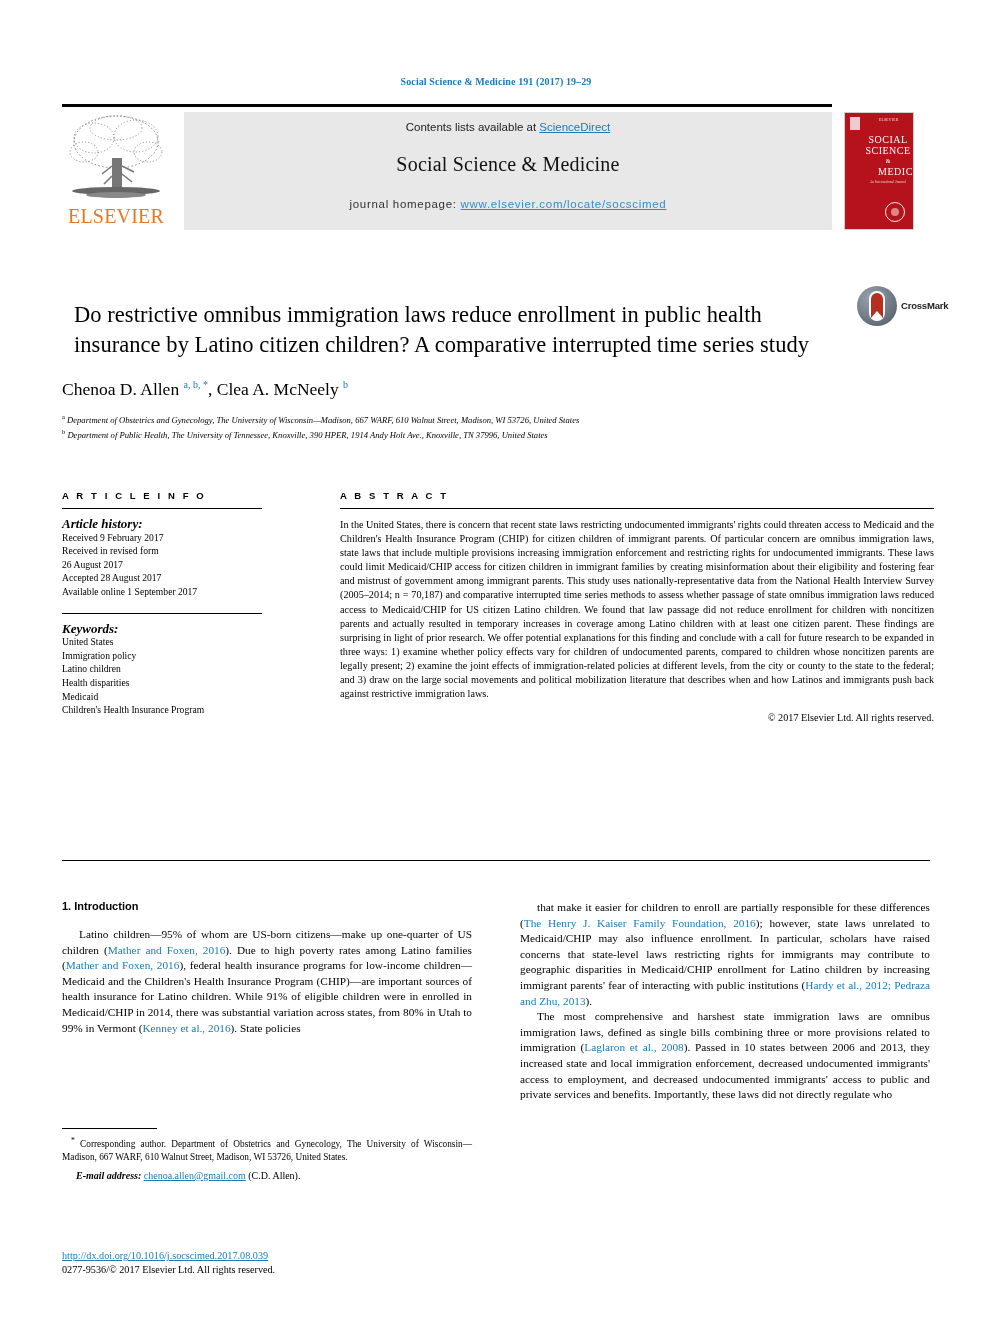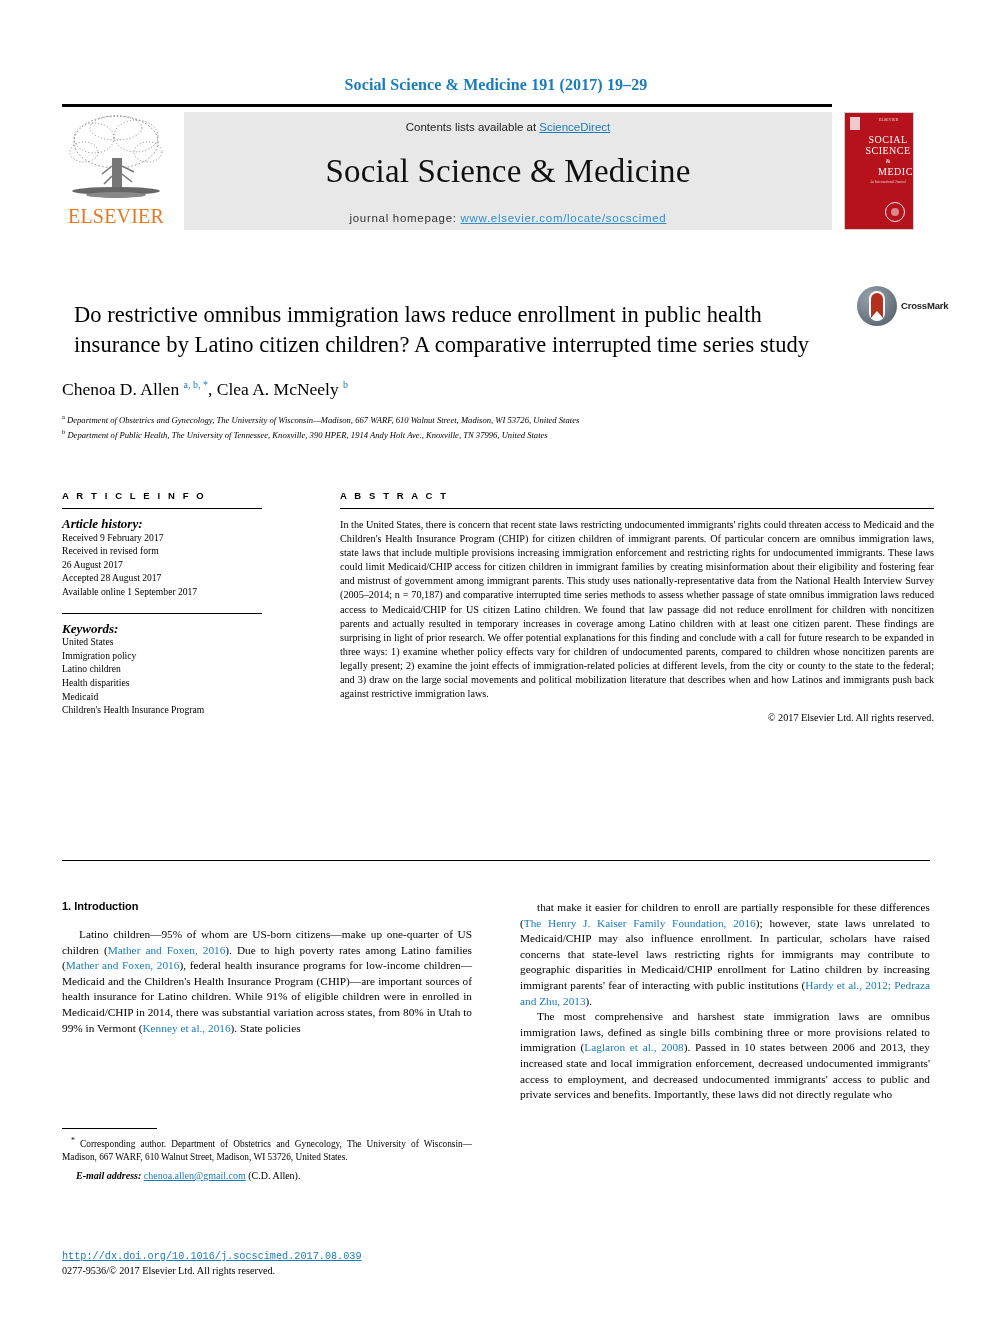--- a/index.html
+++ b/index.html
@@ -14,21 +14,21 @@
     overflow: hidden;
   }
 
   .page { position: relative; width: 992px; height: 1323px; }
 
   
   .running-head {
     position: absolute;
     top: 76px; left: 0; width: 992px;
     text-align: center;
-    font-size: 16px;
+    font-size: 10px;
     font-weight: bold;
     color: #1a7bb9;
     letter-spacing: .1px;
   }
 
   
   .masthead {
     position: absolute;
     top: 104px; left: 62px;
     width: 868px;
@@ -72,21 +72,21 @@
   .contents-line {
     margin-top: 9px;
     font-family: "Liberation Sans", sans-serif;
     font-size: 11.5px;
     color: #222;
   }
   .contents-line .sd-link { color: #1a7bb9; }
   .journal-name {
     margin-top: 20px;
     font-family: "Liberation Serif", serif;
-    font-size: 33px;
+    font-size: 20px;
     color: #111;
     letter-spacing: .2px;
   }
   .homepage-line {
     margin-top: 22px;
     font-family: "Liberation Sans", sans-serif;
     font-size: 11.5px;
     letter-spacing: .7px;
     color: #333;
   }
@@ -316,21 +316,21 @@
   }
   .fn-email i { font-style: italic; font-weight: bold; }
   .fn-email .ref { color: #1a7bb9; }
 
   .colophon {
     position: absolute;
     top: 1245px; left: 62px;
     width: 430px;
   }
   .doi {
-    font-family: Liberation Mono, monospace;
+    font-family: Liberation Serif, serif;
     font-size: 10.2px;
     color: #1a7bb9;
     line-height: 14px;
   }
   .issn {
     font-family: "Liberation Serif", serif;
     font-size: 10.2px;
     color: #000;
     line-height: 14px;
   }

